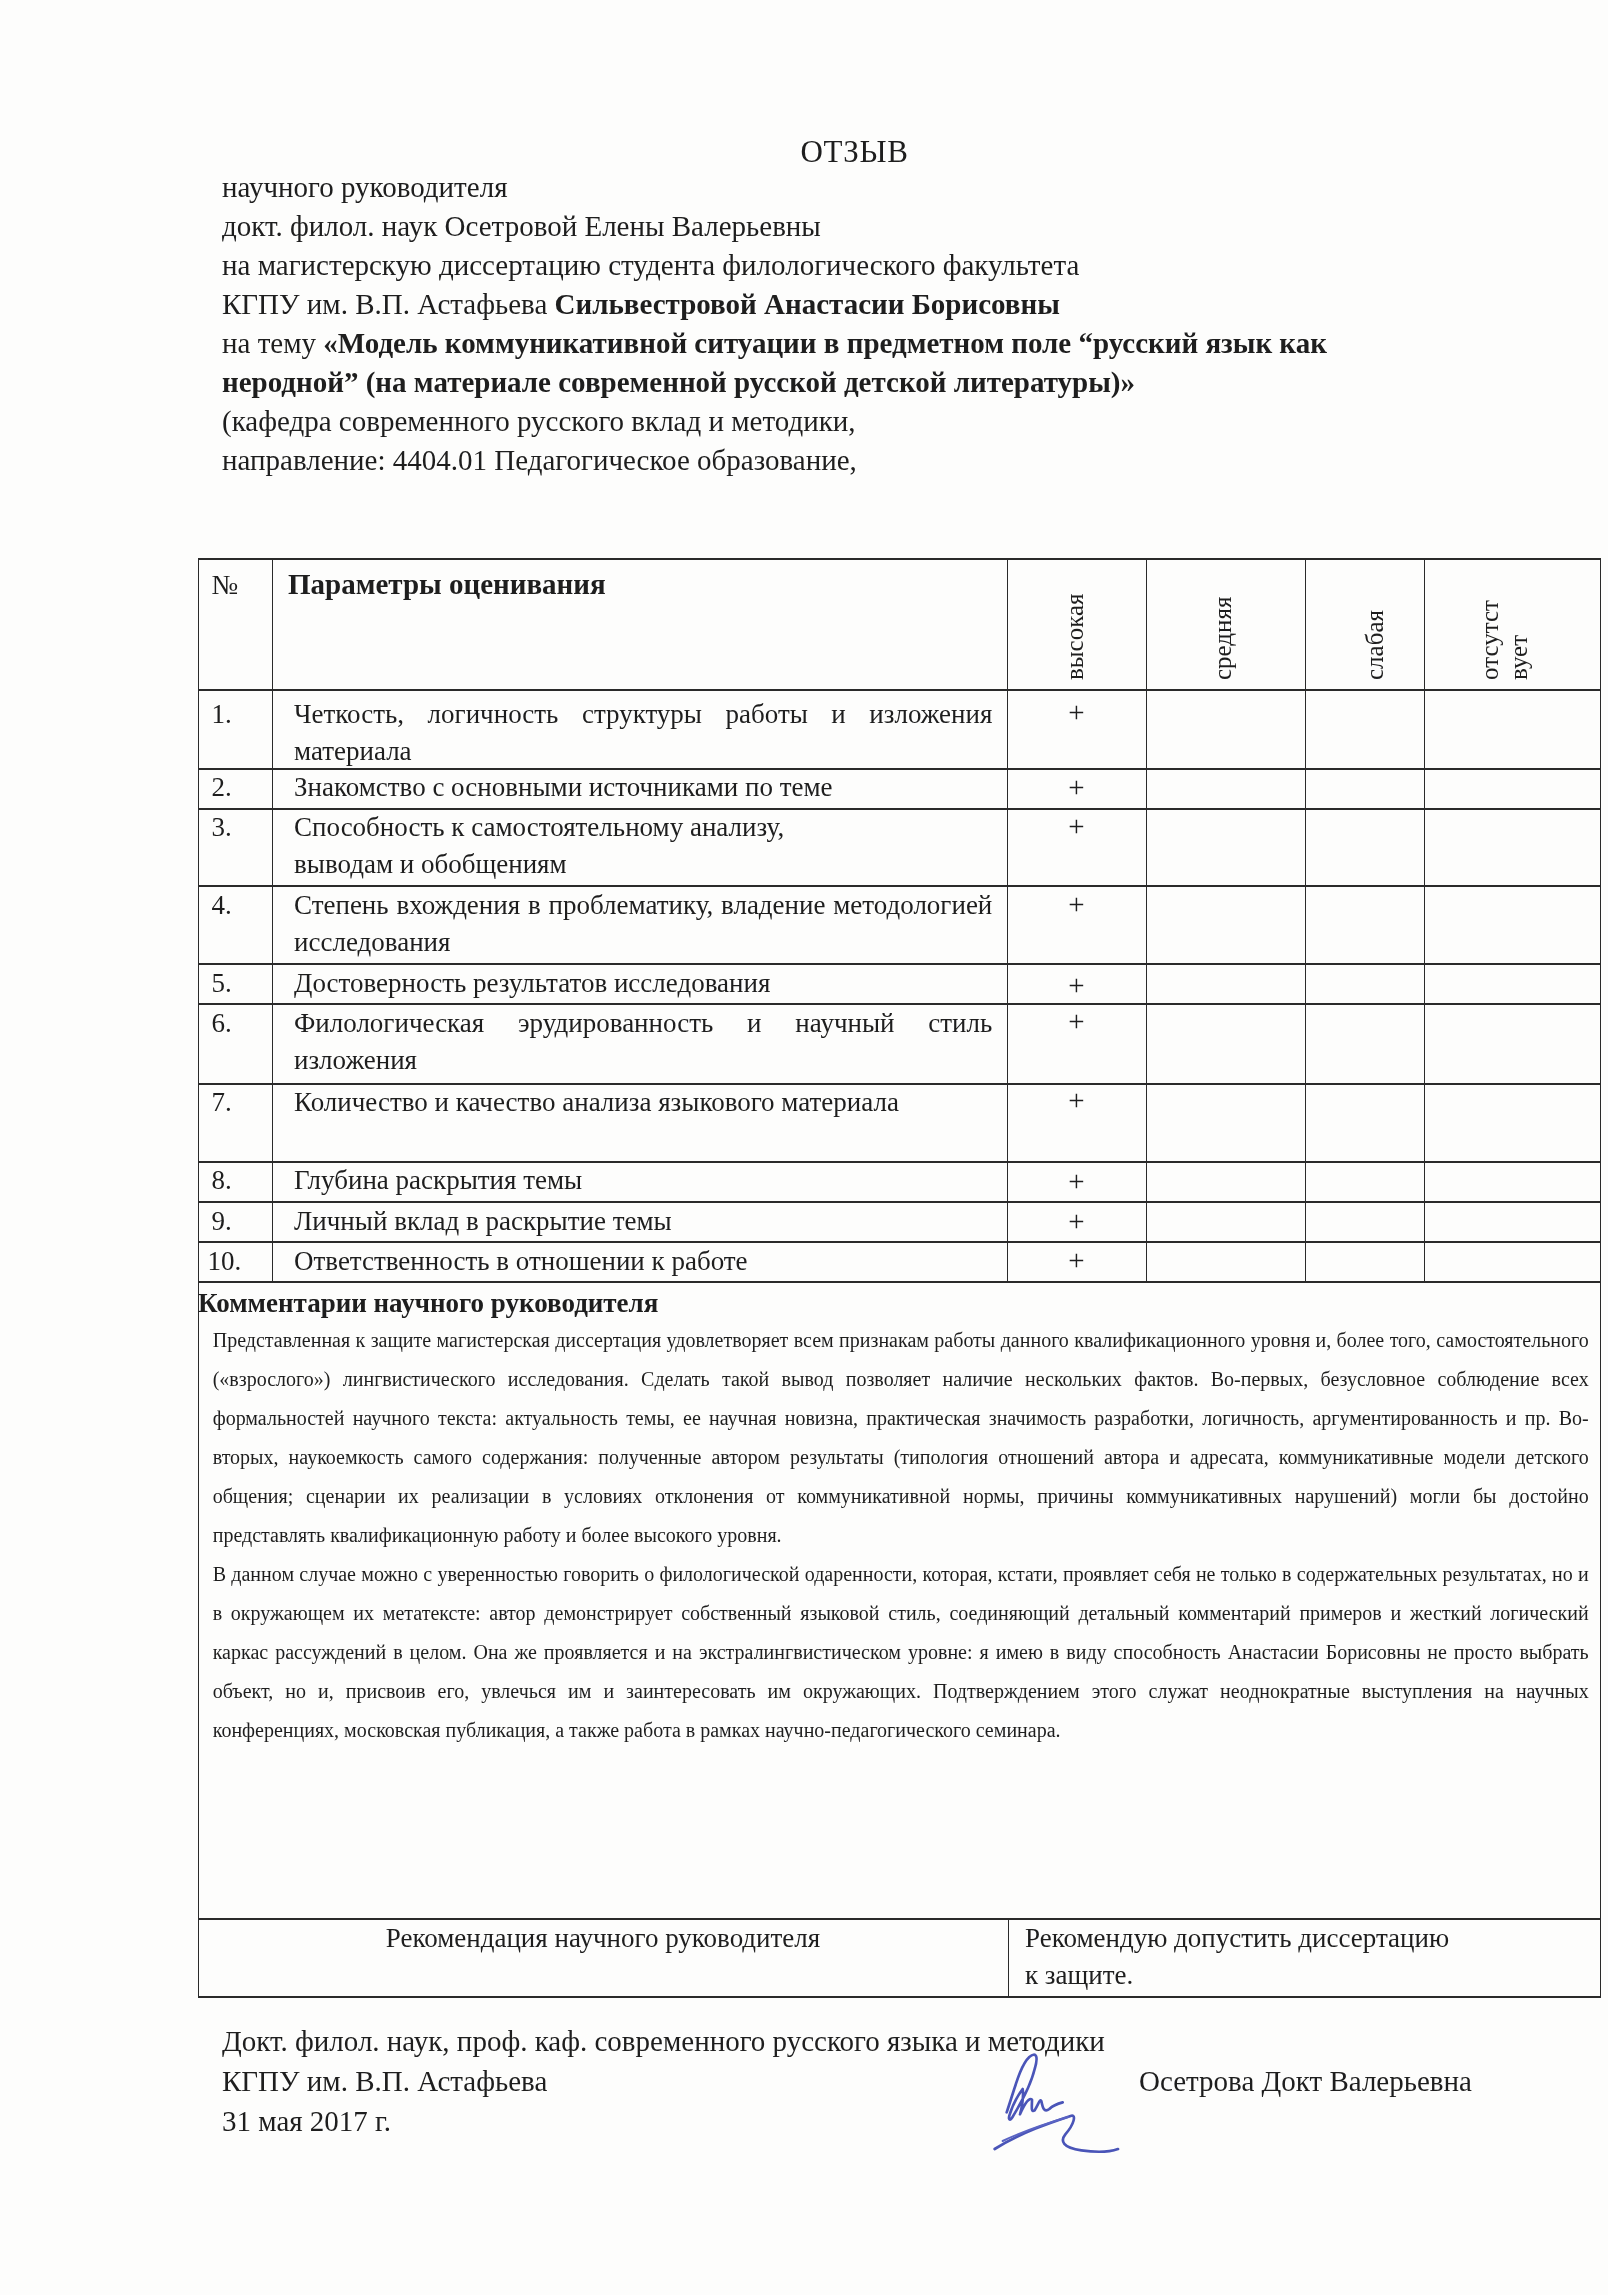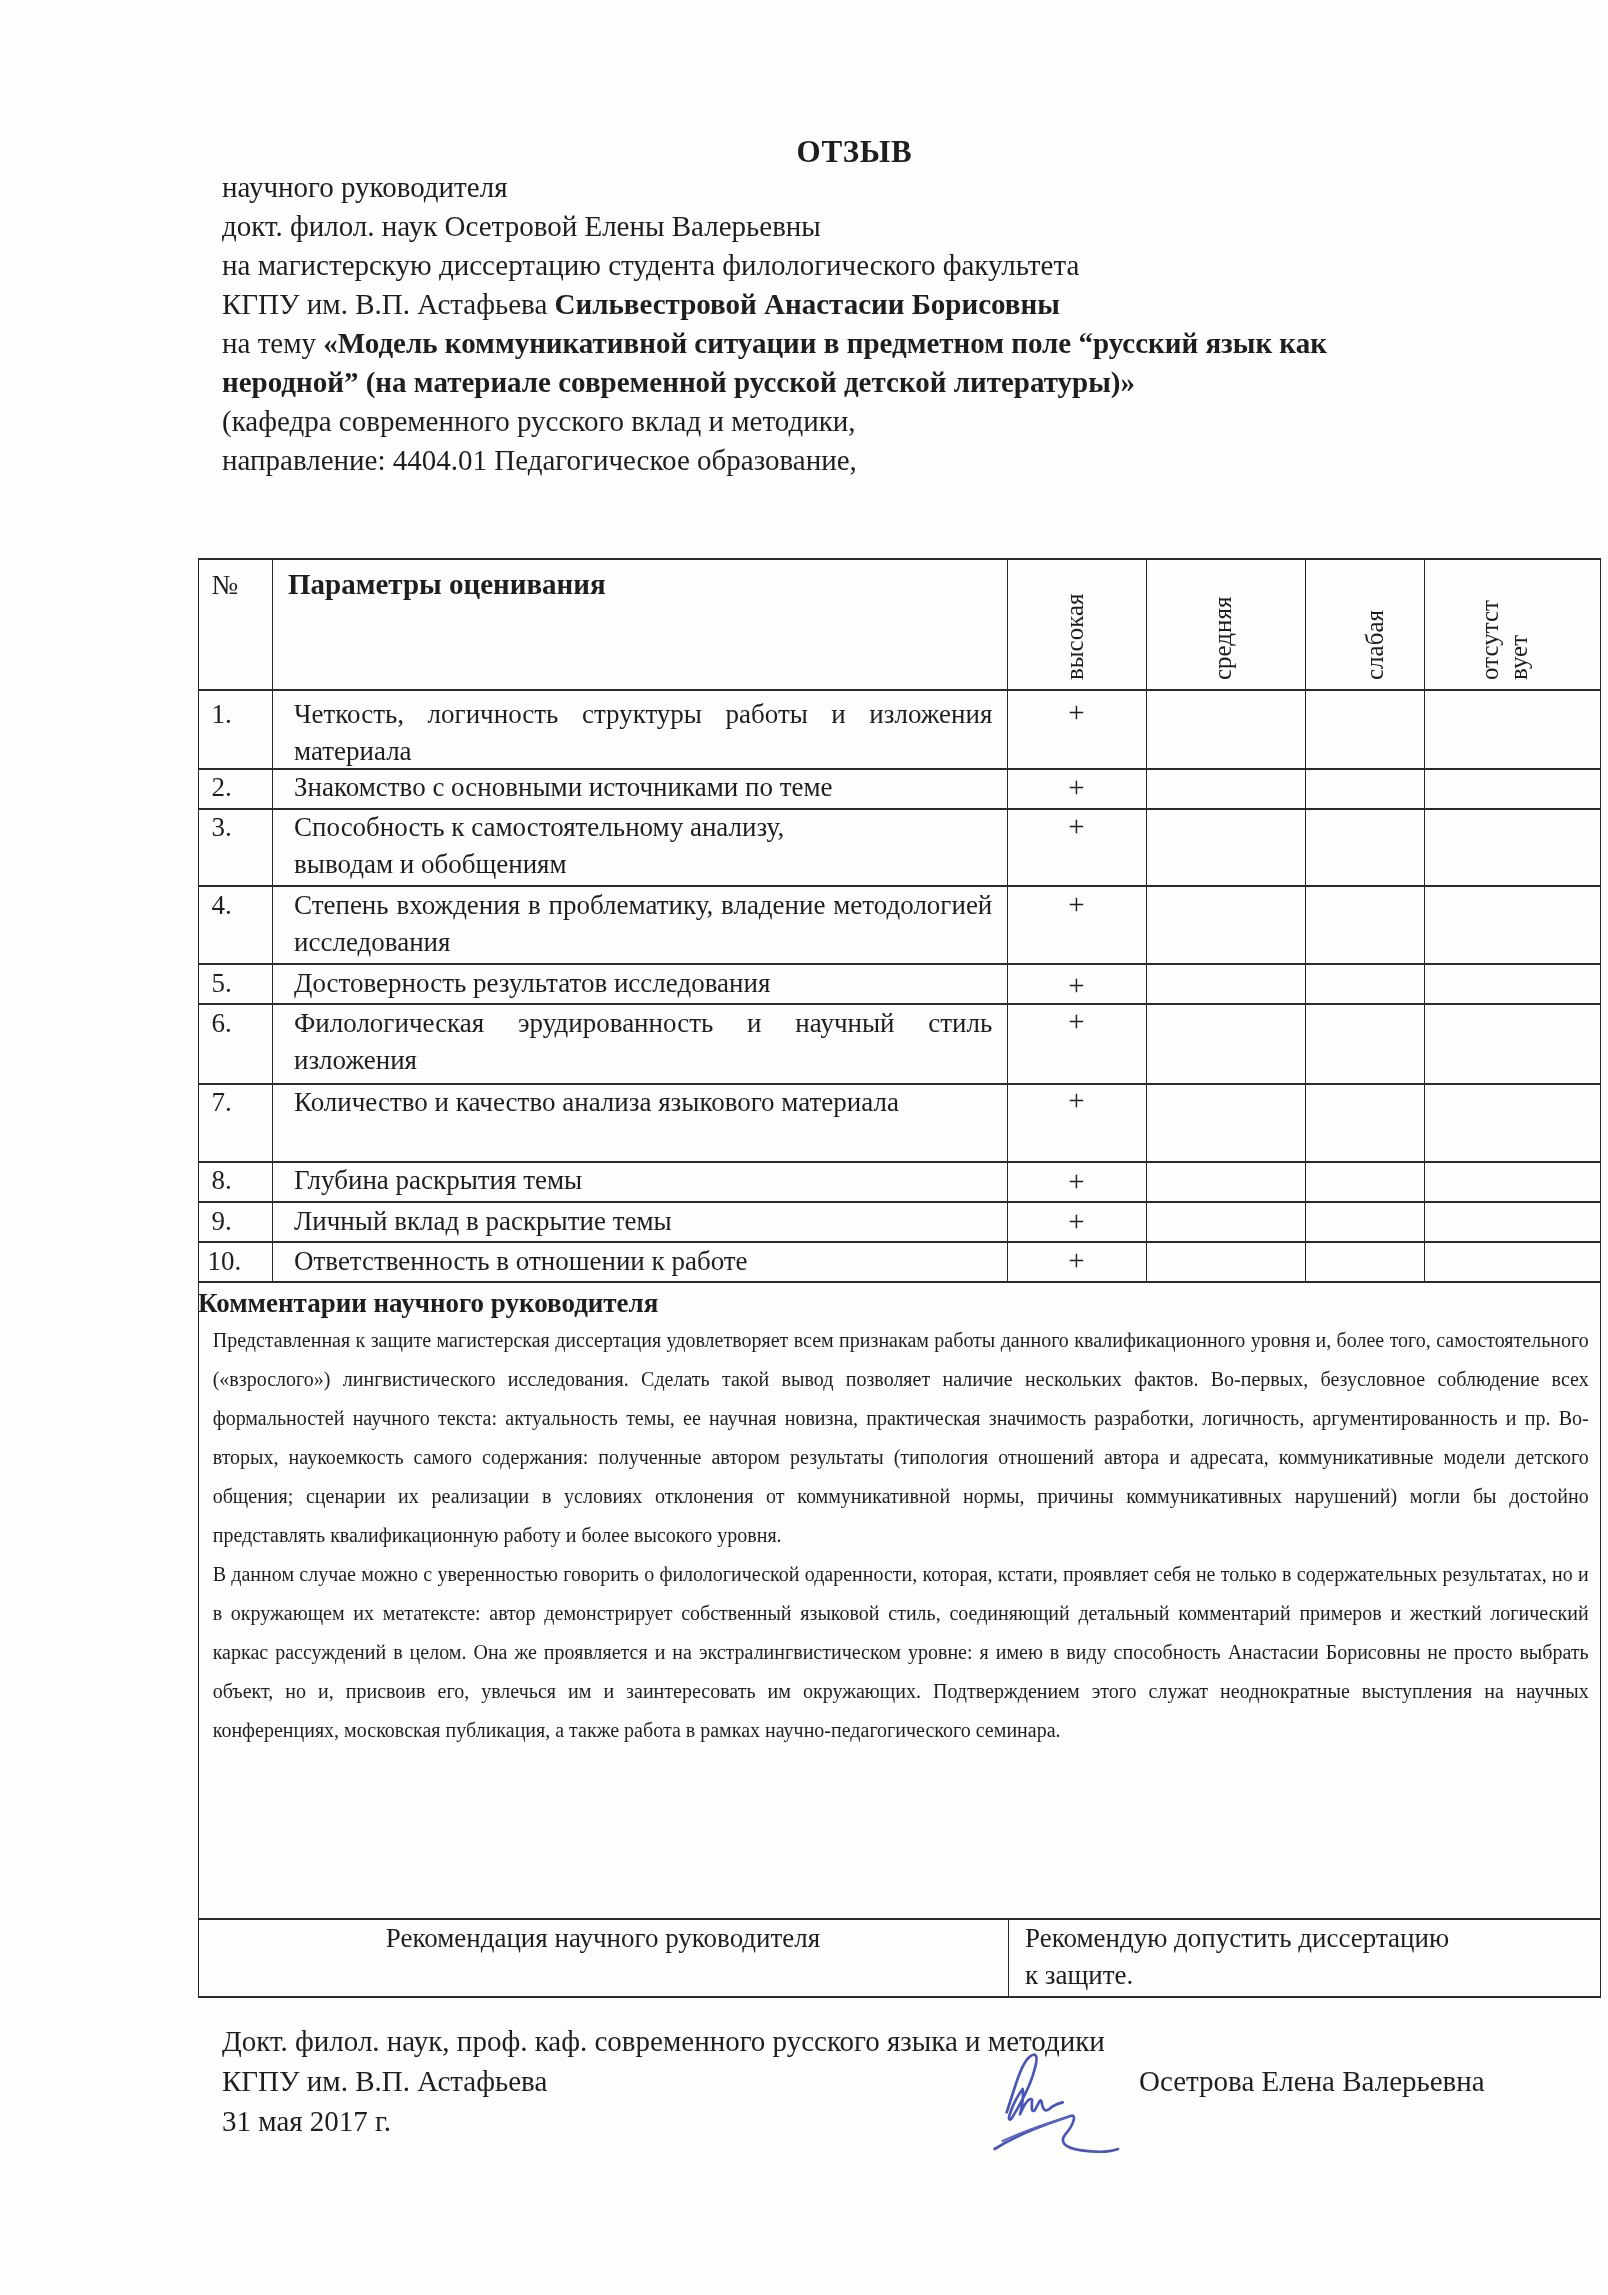--- a/index.html
+++ b/index.html
@@ -5,21 +5,21 @@
   html, body { margin:0; padding:0; }
   body {
     width:1609px; height:2295px; position:relative; overflow:hidden;
     background:#fdfdfc;
     font-family:"Liberation Serif","DejaVu Serif",serif;
     color:#1e1e1e;
   }
   .abs { position:absolute; }
   .title {
     left:0; width:1609px; top:134px; text-align:center;
-    font-size:31px; font-weight:bold; letter-spacing:0.7px;
+    font-size:31px; font-weight:normal; letter-spacing:0.7px;
     padding-left:100px; box-sizing:border-box;
   }
   .head { left:222px; top:168px; width:1336px; font-size:29px; line-height:39px; }
   .head div { white-space:nowrap; }
   .b { font-weight:bold; }
 
   
   .tbl { left:198px; top:558px; width:1403px; height:1438px; }
   .hl, .vl { position:absolute; background:#2a2a2a; }
   .hl { height:2px; }
@@ -146,20 +146,20 @@
   <div class="cell rec" style="left:827px;top:1362px;width:568px;">
     <div>Рекомендую допустить диссертацию</div>
     <div>к защите.</div>
   </div>
   <div class="cell rec" style="left:0;top:1362px;width:810px;text-align:center;">Рекомендация научного руководителя</div>
 </div>
 
 <div class="abs foot" style="left:222px;top:2021px;">Докт. филол. наук, проф. каф. современного русского языка и методики</div>
 <div class="abs foot" style="left:222px;top:2061px;">КГПУ им. В.П. Астафьева</div>
 <div class="abs foot" style="left:222px;top:2101px;">31 мая 2017 г.</div>
-<div class="abs foot" style="left:1139px;top:2061px;">Осетрова Елена Валерьевна</div>
+<div class="abs foot" style="left:1139px;top:2061px;">Осетрова Докт Валерьевна</div>
 
 <svg class="abs sig" viewBox="0 0 210 180">
   <path d="M28 95 C40 60, 48 25, 62 12 C72 4, 76 10, 70 30 C64 55, 50 80, 38 100 C34 108, 30 108, 32 100 C38 80, 46 68, 52 60 C54 72, 50 92, 48 98 C56 80, 62 72, 66 76 C66 86, 64 96, 70 92 C76 82, 78 74, 80 78 C82 88, 84 96, 92 90 C98 84, 104 82, 112 80" fill="none" stroke="#4a55b8" stroke-width="4" stroke-linecap="round" stroke-linejoin="round"></path>
   <path d="M10 150 C50 125, 95 110, 125 100 C132 98, 130 112, 116 128 C108 138, 112 148, 140 152 C160 155, 178 156, 195 150" fill="none" stroke="#4a55b8" stroke-width="4" stroke-linecap="round" stroke-linejoin="round"></path>
   <path d="M22 138 C60 120, 100 108, 120 102" fill="none" stroke="#5a64c4" stroke-width="3" stroke-linecap="round"></path>
 </svg>
 
 
 </body></html>

